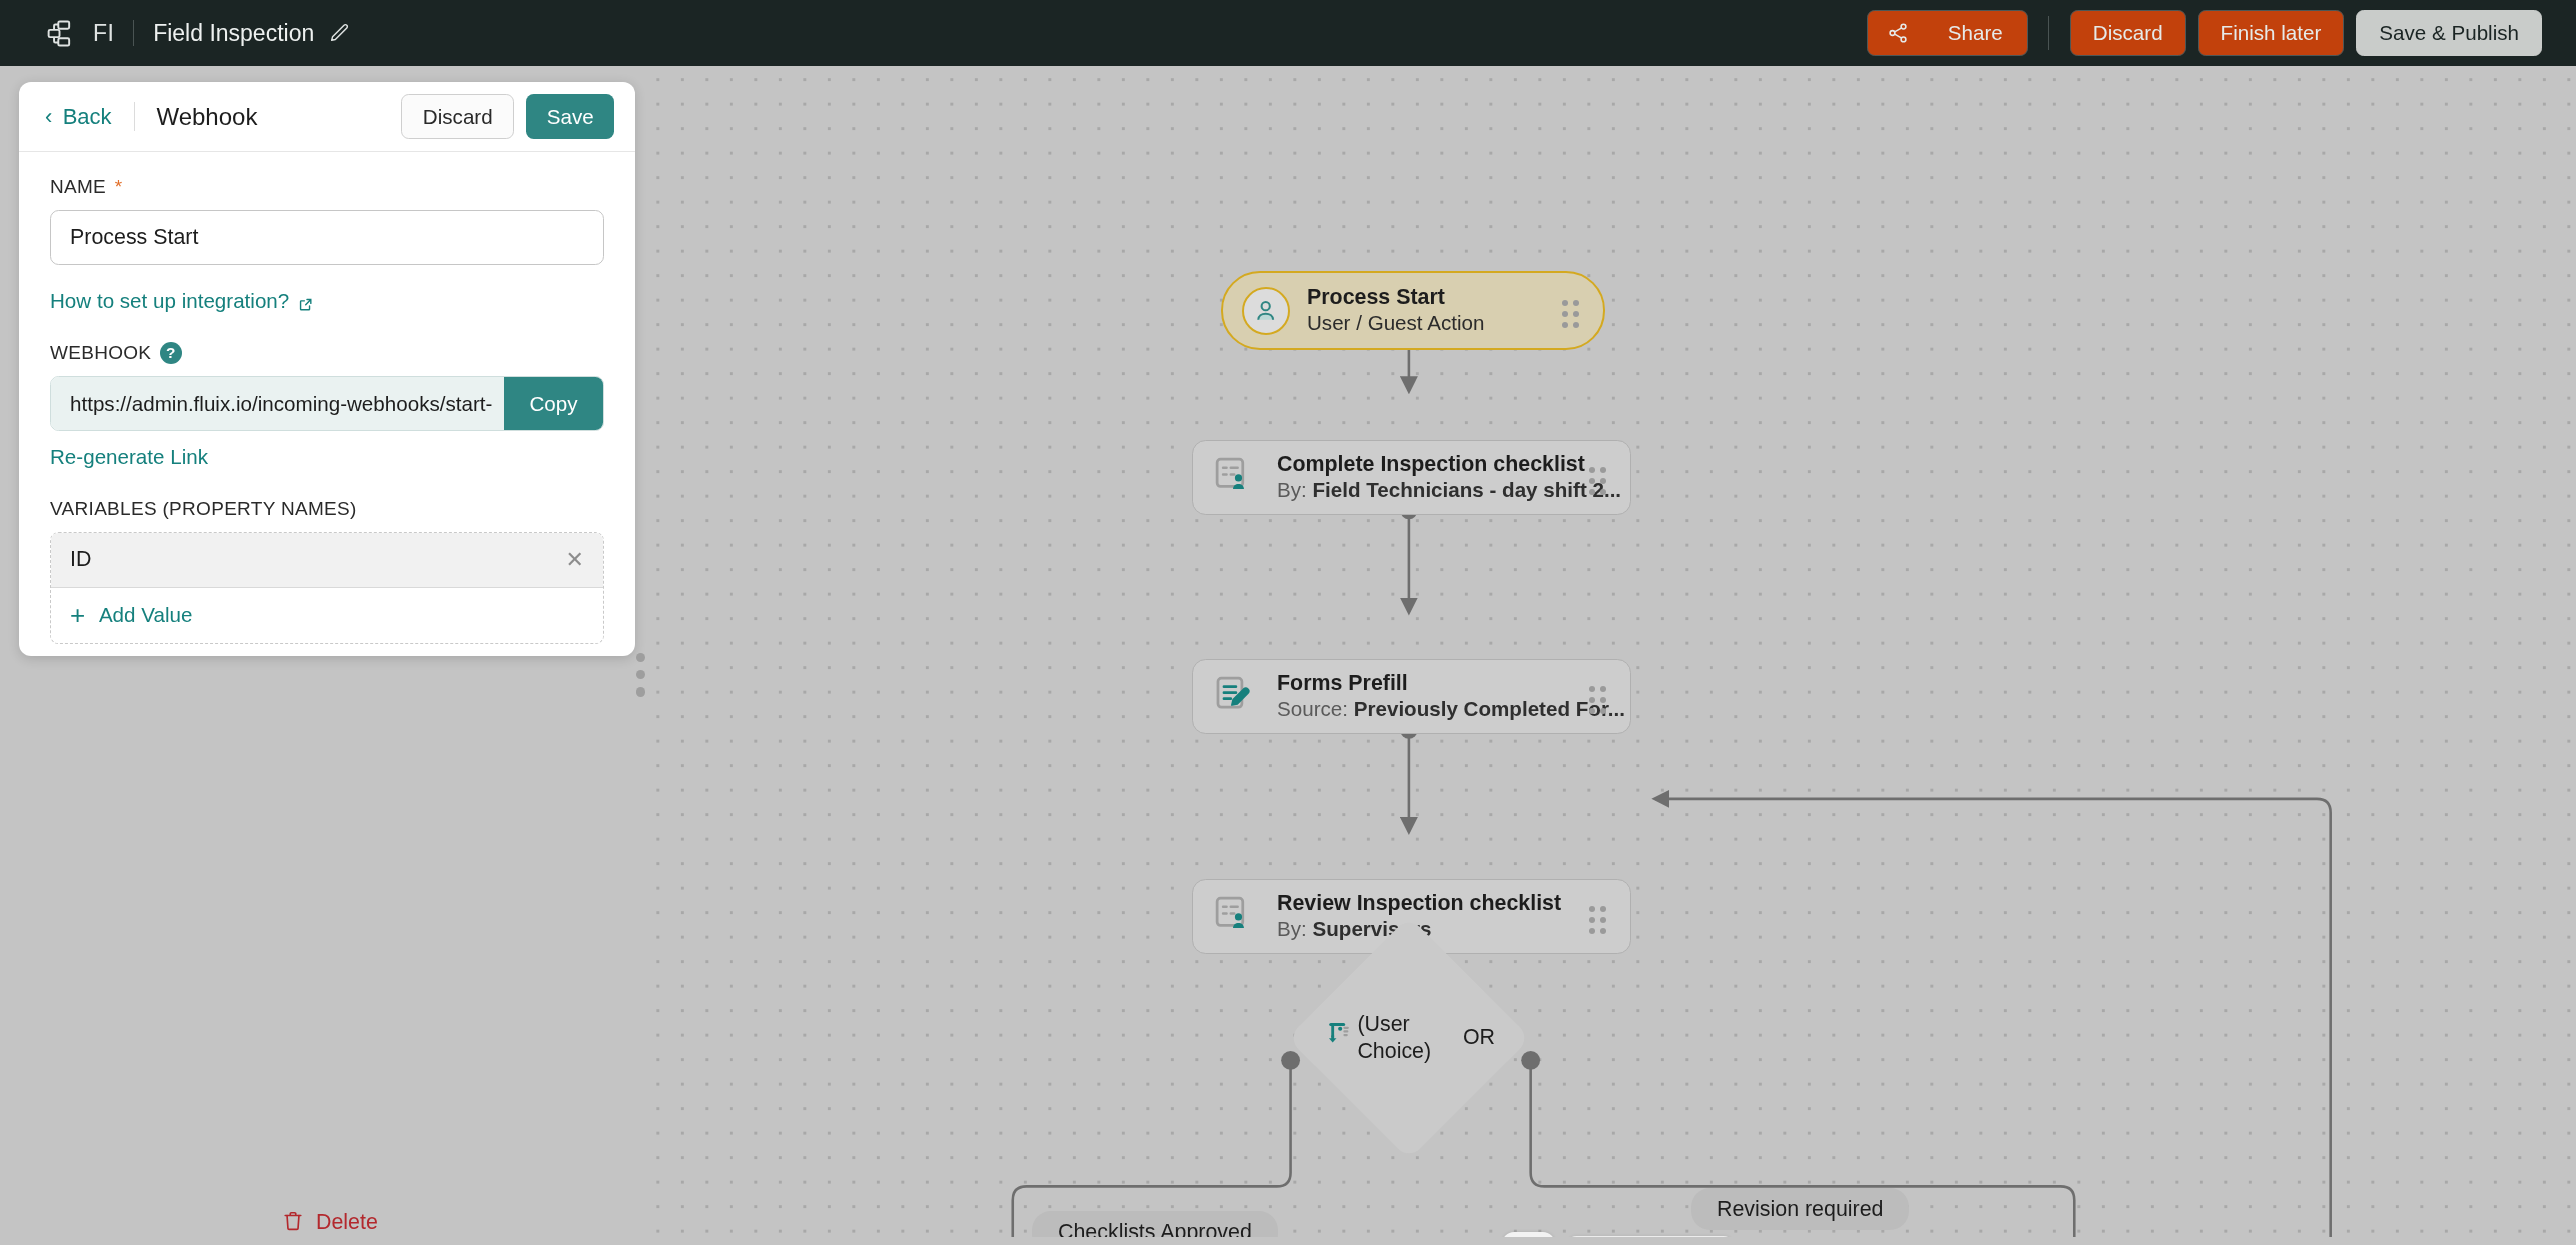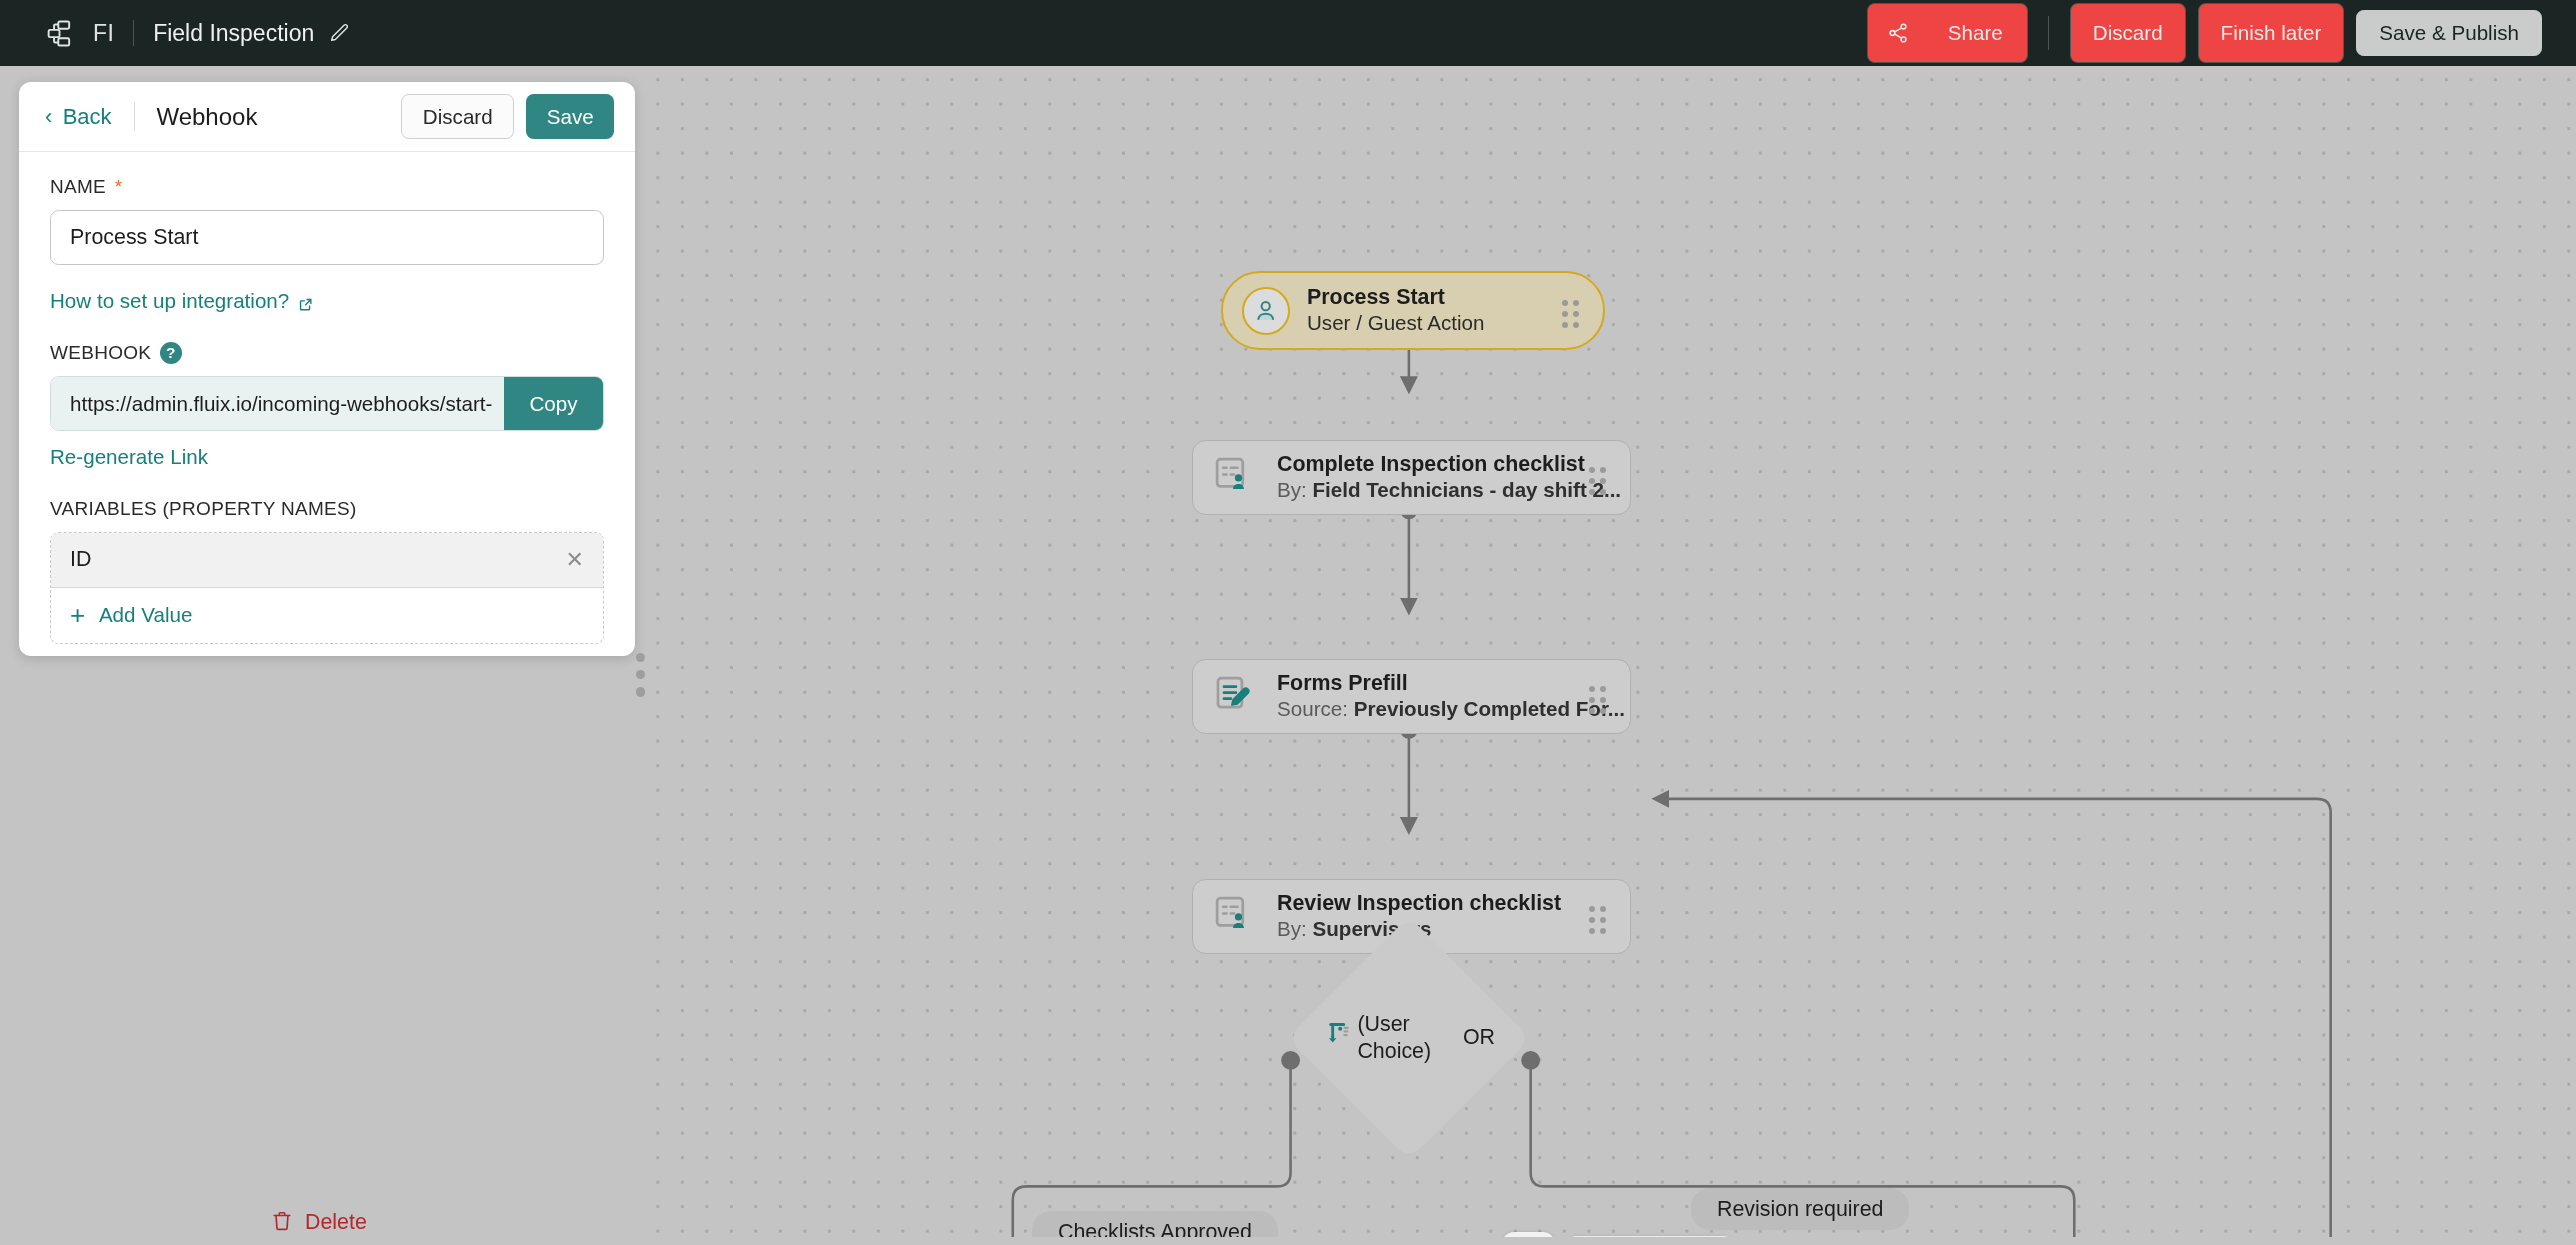--- a/index.html
+++ b/index.html
@@ -28,22 +28,22 @@
   .tb-title { color: #eef1f0; font-size: 23px; margin-right: 13.7px; }
   .tb-edit { width: 22px; height: 22px; flex: none; cursor: pointer; }
   .tb-spacer { flex: 1 1 auto; }
 
   .btn {
     border-radius: 7.7px; font-size: 20.6px;
     display: inline-flex; align-items: center; justify-content: center;
     cursor: pointer; white-space: nowrap;
   }
   .tb-btn {
-    height: 60px; padding: 0 22px;
-    background: #ef4444; color: #e6eae9;
+    height: 46px; padding: 0 22px;
+    background: #c2410c; color: #e6eae9;
     border: 0.9px solid #4d5756;
     gap: 28px;
   }
   .tb-btn.share { padding: 0 24px 0 19px; }
   .tb-btn.share .sh-ico { width: 22px; height: 22px; margin-right: 10.3px; flex:none;}
   .tb-btn-primary {
     height: 46px; padding: 0 22px;
     background: #c9ccca; color: #1b2524; border: 0.9px solid #c9ccca;
   }
   .tb-divider { width: 0.9px; height: 34px; background: #4a5453; margin: 0 20.6px; }
@@ -247,21 +247,21 @@
     position: absolute; z-index: 61;
     left: 636px; top: 653px;
     display: flex; flex-direction: column; gap: 7.7px;
     cursor: col-resize;
   }
   .panel-handle i { display:block; width: 9.4px; height: 9.4px; border-radius: 50%; background: #9e9e9e; }
 
   
   .delete-bar {
     position: absolute; z-index: 60;
-    left: 0; top: 1199px; width: 653px; height: 46px;
+    left: 11px; top: 1199px; width: 653px; height: 46px;
     display: flex; align-items: center; text-align: right;
   }
   .delete-btn {
     display: inline-flex; align-items: center; gap: 12px;
     margin-left: 271px; color: #b3282d; font-size: 21.4px; cursor: pointer;
   }
   .delete-btn .tr { width: 22px; height: 24px; flex: none; }
 </style>
 </head>
 <body>

